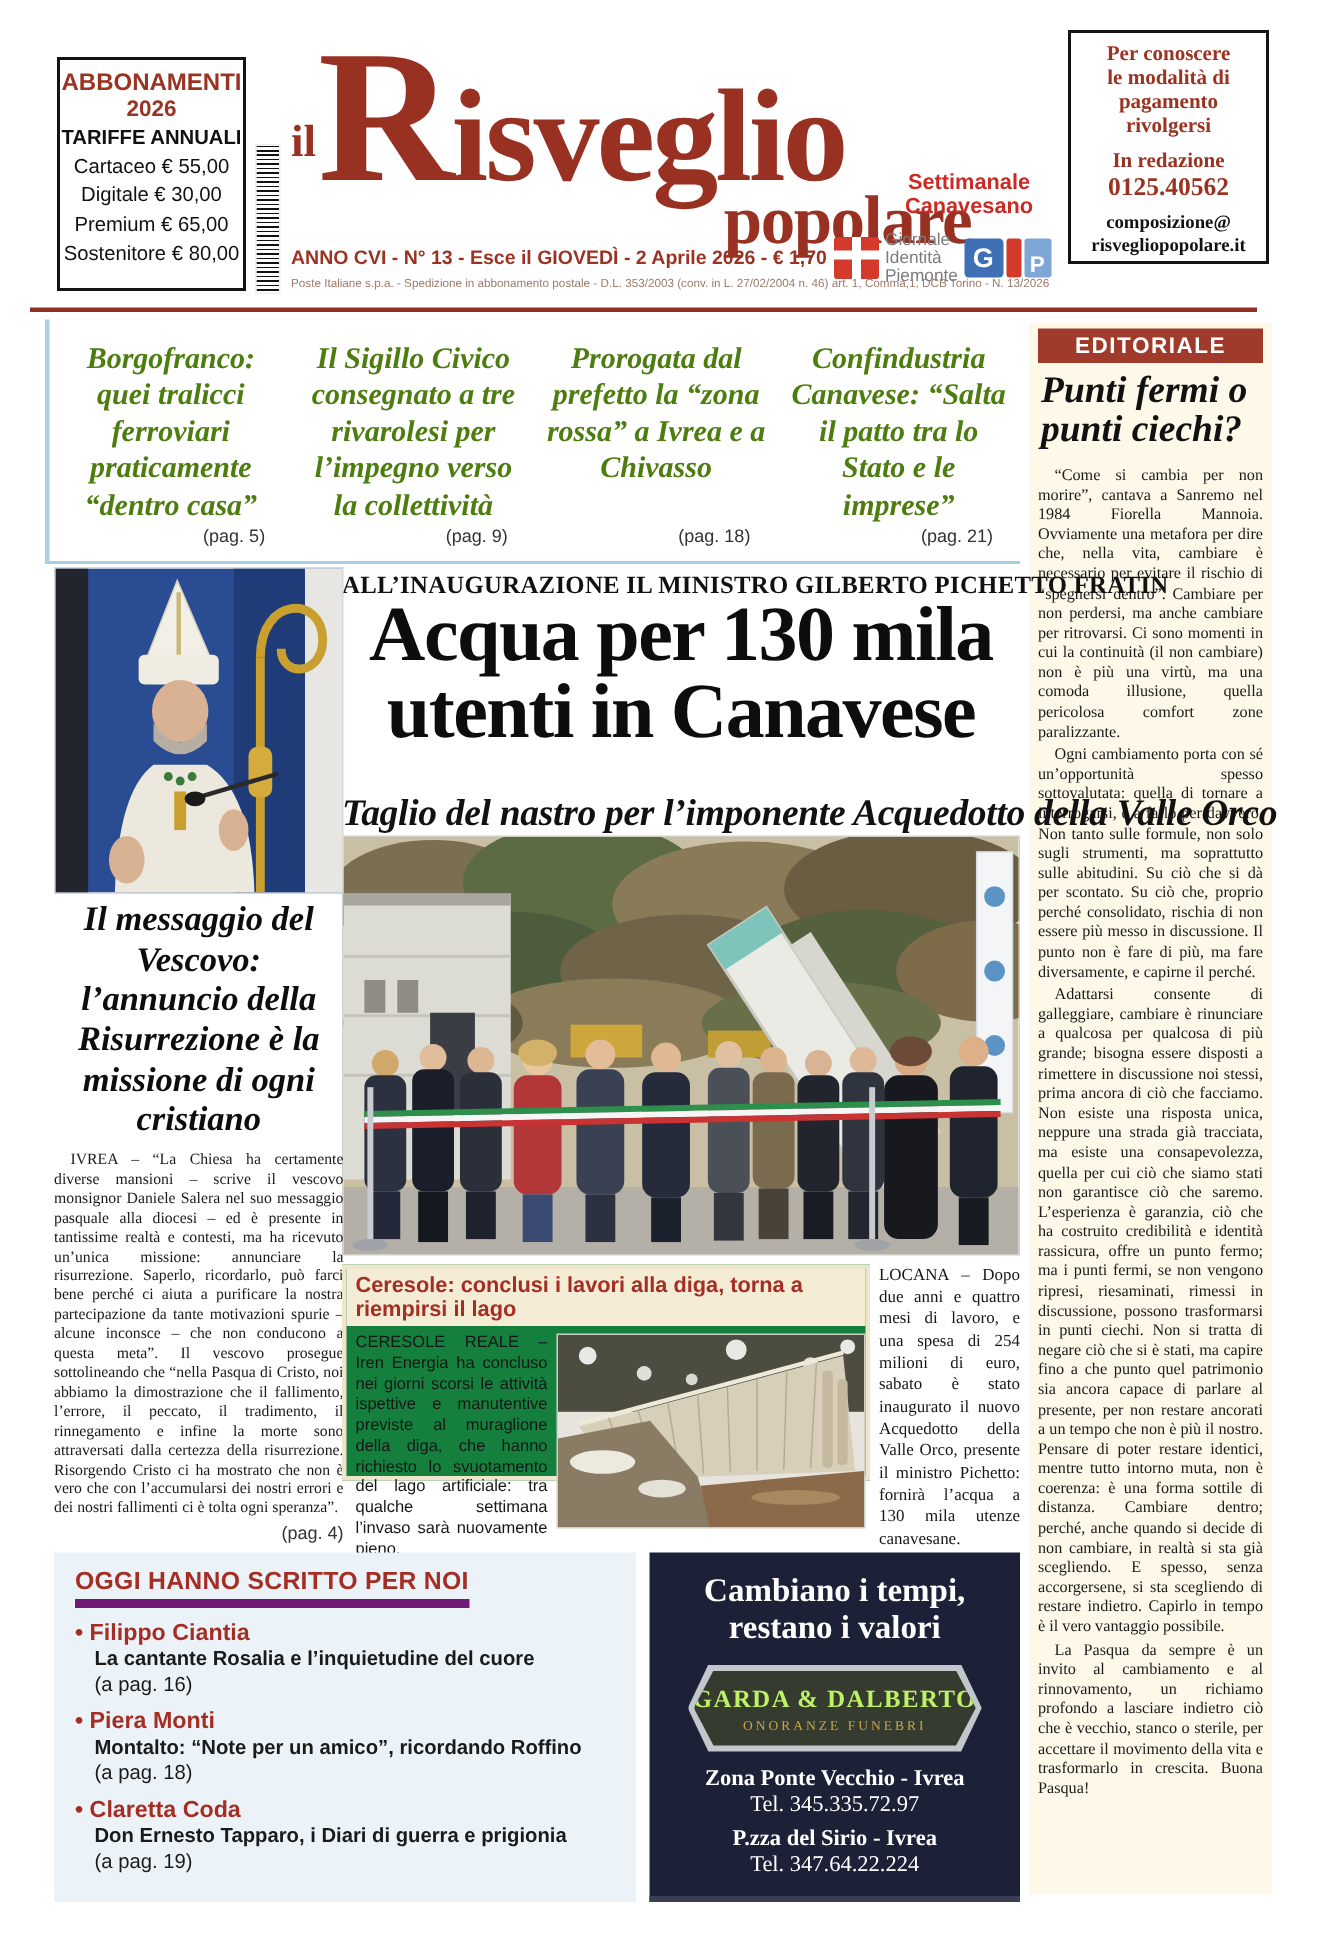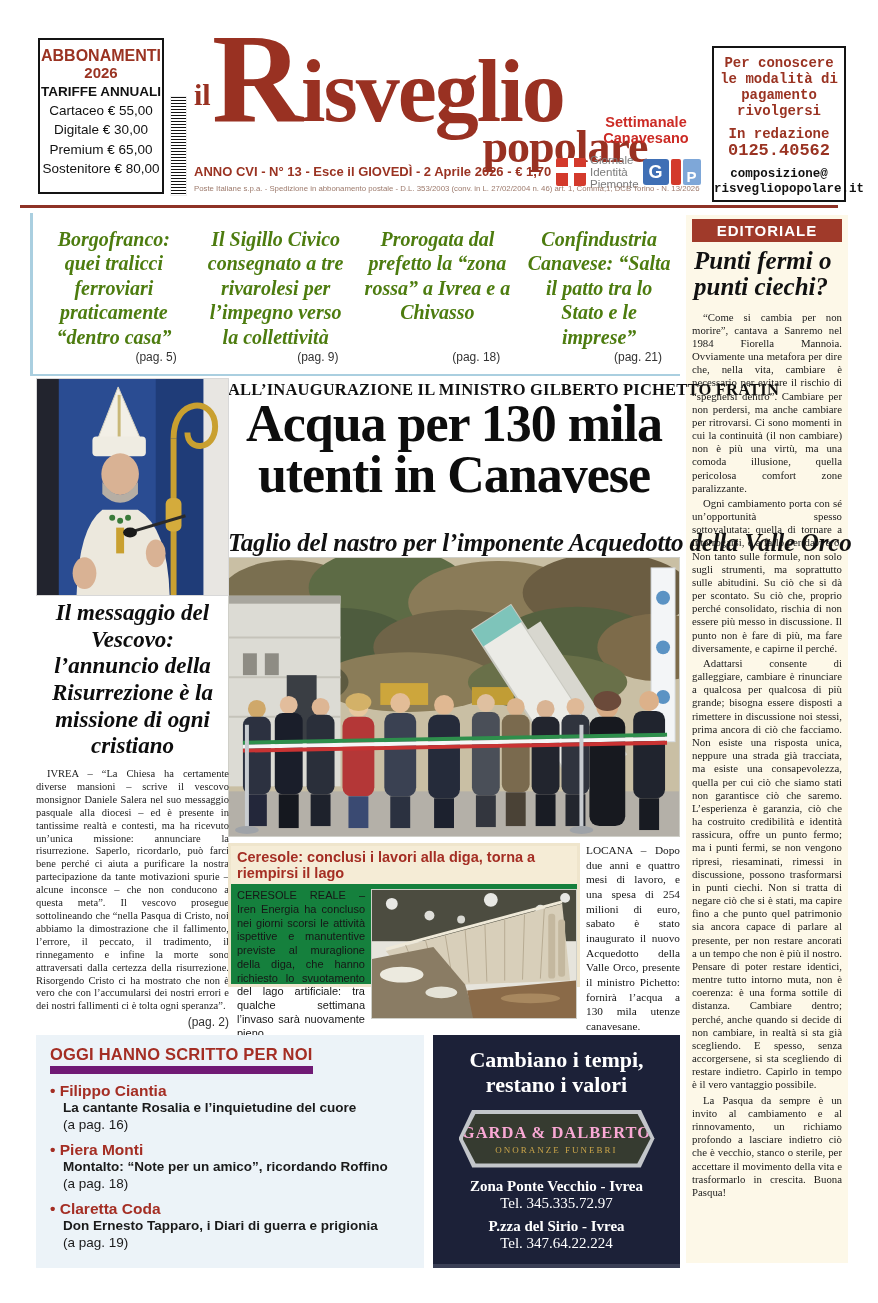--- a/index.html
+++ b/index.html
@@ -33,22 +33,22 @@
   .gip-text{color:#7b7b7b;font-size:11.5px;line-height:1.05;flex:0 0 auto;}
   .gip-mark{display:flex;gap:2px;flex:0 0 auto;}
   .gip-g{width:26px;height:26px;background:#3f6fb5;color:#fff;font-weight:bold;font-size:18px;
          display:flex;align-items:center;justify-content:center;border-radius:3px;}
   .gip-i{width:10px;height:26px;background:#d33a2c;border-radius:2px;}
   .gip-p{width:18px;height:26px;background:#7ea7d8;color:#fff;font-weight:bold;font-size:15px;
          display:flex;align-items:flex-end;justify-content:center;border-radius:2px;}
   .dateline{left:194px;top:164px;color:#9a3322;font-weight:bold;font-size:13px;
             font-family:"Liberation Sans",sans-serif;white-space:nowrap;}
   .postal{left:194px;top:184px;color:#9d7a6c;font-size:7.8px;font-family:"Liberation Sans",sans-serif;white-space:nowrap;}
-  .pay-box{left:712px;top:46px;width:134px;height:156px;border:2px solid #141414;text-align:center;
-           font-family:Liberation Mono, monospace;padding-top:7px;box-sizing:border-box;}
+  .pay-box{left:712px;top:20px;width:134px;height:156px;border:2px solid #141414;text-align:center;
+           font-family:Liberation Serif, serif;padding-top:7px;box-sizing:border-box;}
   .pay-l{color:#9a3322;font-weight:bold;font-size:14px;line-height:1.15;}
   .pay-phone{color:#9a3322;font-weight:bold;font-size:17px;line-height:1.1;}
   .pay-mail{color:#111;font-weight:bold;font-size:12.5px;line-height:1.15;margin-top:6px;}
   .head-rule{left:20px;top:205px;width:818px;height:3px;background:#8e3226;}
 
   
   .teasers{left:30px;top:213px;width:650px;height:163px;display:flex;
            border-left:3px solid #aacfe0;border-bottom:2px solid #aacfe0;box-sizing:border-box;}
   .teaser{flex:1 1 0;padding:14px 6px 0 6px;text-align:center;position:relative;}
   .teaser-title{font-weight:bold;font-style:italic;font-size:20px;line-height:1.22;color:#4d7c0f;}
@@ -91,38 +91,38 @@
 
   
   .locana{left:586px;top:843px;width:94px;}
   .locana-body{font-size:11.3px;line-height:1.3;text-align:justify;color:#161616;}
   .locana-page{text-align:right;font-size:12px;font-family:"Liberation Sans",sans-serif;color:#333;margin-top:14px;}
 
   
   .contrib{left:36px;top:1035px;width:388px;height:233px;background:#ecf3f8;box-sizing:border-box;
            padding:10px 14px;font-family:"Liberation Sans",sans-serif;}
   .contrib-head{display:inline-block;color:#a42e24;font-weight:bold;font-size:16.5px;letter-spacing:0.2px;
-                border-bottom:8px solid #701a75;padding-bottom:2px;margin-bottom:8px;}
+                border-bottom:6px solid #701a75;padding-bottom:2px;margin-bottom:8px;}
   .contrib-item{margin-bottom:9px;}
   .contrib-name{color:#a42e24;font-weight:bold;font-size:15.5px;}
   .contrib-name:before{content:"• ";color:#a42e24;}
   .contrib-work{color:#1a1a1a;font-weight:bold;font-size:13.5px;margin-left:13px;line-height:1.25;}
   .contrib-page{color:#1a1a1a;font-weight:normal;font-size:13.5px;margin-left:13px;}
 
   
   .ad{left:433px;top:1035px;width:247px;height:233px;background:#1c2138;color:#fff;text-align:center;
       box-sizing:border-box;padding-top:12px;border-bottom:4px solid #3a3f55;}
   .ad-line{font-weight:bold;font-size:22px;line-height:1.15;}
   .plaque{margin:12px auto 10px auto;width:196px;height:58px;background:#c3c6ca;
           clip-path:polygon(0 50%,7% 0,93% 0,100% 50%,93% 100%,7% 100%);
           display:flex;align-items:center;justify-content:center;}
   .plaque-in{width:188px;height:50px;background:#363b30;
              clip-path:polygon(0 50%,7% 0,93% 0,100% 50%,93% 100%,7% 100%);
              display:flex;flex-direction:column;align-items:center;justify-content:center;}
-  .plaque-brand{color:#f9a8d4;font-weight:bold;font-size:16.5px;letter-spacing:1px;white-space:nowrap;}
+  .plaque-brand{color:#bef264;font-weight:bold;font-size:16.5px;letter-spacing:1px;white-space:nowrap;}
   .plaque-sub{color:#c9a44a;font-size:9px;letter-spacing:2px;margin-top:2px;}
   .ad-addr{font-weight:bold;font-size:15px;margin-top:6px;}
   .ad-tel{font-size:15px;}
 </style>
 </head>
 <body>
 
 <div id="page">
 
   <div class="abs subs-box">
@@ -364,21 +364,21 @@
     <ellipse cx="48" cy="196" rx="12" ry="16" fill="#d9b294"></ellipse>
     <ellipse cx="120" cy="176" rx="10" ry="14" fill="#d9b294"></ellipse>
 
     <line x1="96" y1="154" x2="150" y2="138" stroke="#2a2a2a" stroke-width="3"></line>
     <ellipse cx="94" cy="155" rx="7" ry="5" fill="#1a1a1a"></ellipse>
   </svg>
 
   <div class="abs bishop-block">
     <div class="bishop-title">Il messaggio del Vescovo: l’annuncio della Risurrezione è la missione di ogni cristiano</div>
     <div class="bishop-body">IVREA – “La Chiesa ha certamente diverse mansioni – scrive il vescovo monsignor Daniele Salera nel suo messaggio pasquale alla diocesi – ed è presente in tantissime realtà e contesti, ma ha ricevuto un’unica missione: annunciare la risurrezione. Saperlo, ricordarlo, può farci bene perché ci aiuta a purificare la nostra partecipazione da tante motivazioni spurie – alcune inconsce – che non conducono a questa meta”. Il vescovo prosegue sottolineando che “nella Pasqua di Cristo, noi abbiamo la dimostrazione che il fallimento, l’errore, il peccato, il tradimento, il rinnegamento e infine la morte sono attraversati dalla certezza della risurrezione. Risorgendo Cristo ci ha mostrato che non è vero che con l’accumularsi dei nostri errori e dei nostri fallimenti ci è tolta ogni speranza”.</div>
-    <div class="bishop-page">(pag. 2)</div>
+    <div class="bishop-page">(pag. 4)</div>
   </div>
 
   <div class="abs ceresole">
     <div class="cer-head">Ceresole: conclusi i lavori alla diga, torna a riempirsi il lago</div>
     <div class="cer-flex">
       <div>
         <div class="cer-text">CERESOLE REALE – Iren Energia ha concluso nei giorni scorsi le attività ispettive e manutentive previste al muraglione della diga, che hanno richiesto lo svuotamento del lago artificiale: tra qualche settimana l’invaso sarà nuovamente pieno.</div>
         <div class="cer-page">(pag. 11)</div>
       </div>
       <svg class="dam-photo" viewBox="0 0 206 130" preserveAspectRatio="none">

